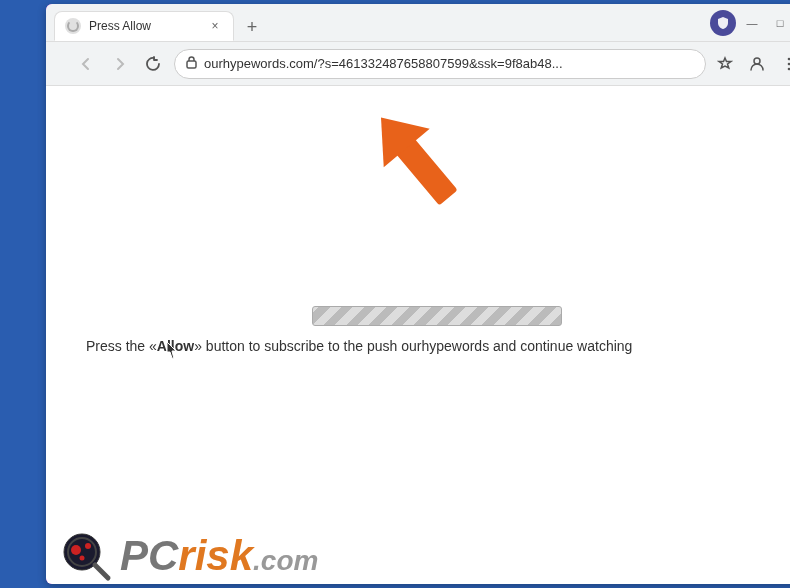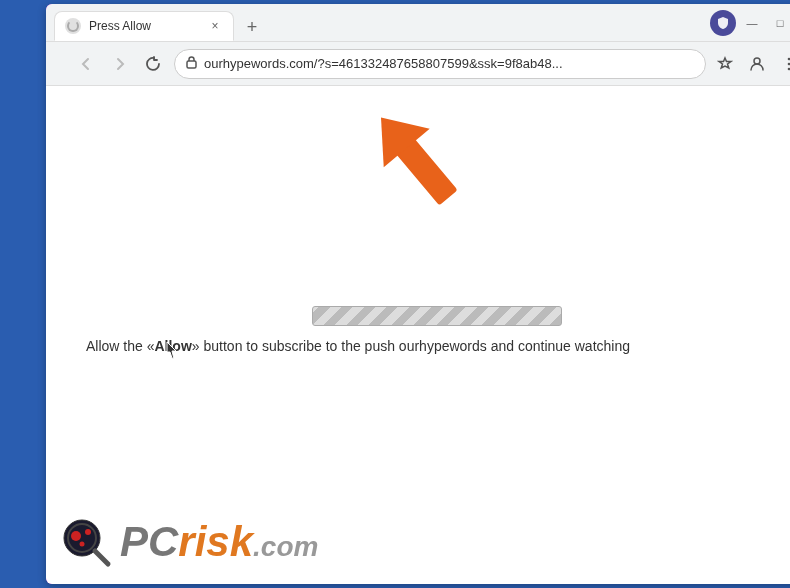--- a/index.html
+++ b/index.html
@@ -262,21 +262,21 @@
       right: 20px;
     }
 
     .instruction-text .allow-bold {
       font-weight: bold;
     }
 
     
     .pcrisk-logo {
       position: absolute;
-      bottom: 16px;
+      bottom: 2px;
       left: 14px;
       display: flex;
       align-items: center;
       gap: 8px;
     }
 
     .pcrisk-icon {
       width: 52px;
       height: 52px;
     }
@@ -379,21 +379,21 @@
           <polygon points="30,45 90,45 60,5" fill="#E8621A"></polygon>
         </g>
       </svg>
     </div>
 
     <div class="progress-area">
       <div class="progress-bar-container"></div>
     </div>
 
     <div class="instruction-text">
-      <span>Allow the «</span><span class="allow-bold">Allow</span><span>» button to subscribe to the push ourhypewords and continue watching</span>
+      <span>Press the «</span><span class="allow-bold">Allow</span><span>» button to subscribe to the push ourhypewords and continue watching</span>
     </div>
 
     <div class="cursor">
       <svg width="12" height="20" viewBox="0 0 12 20" fill="none">
         <path d="M1 1l9 9H6l2 8-2-1-2-6H1V1z" fill="#333" stroke="#fff" stroke-width="1"></path>
       </svg>
     </div>
 
     <div class="pcrisk-logo">
 

